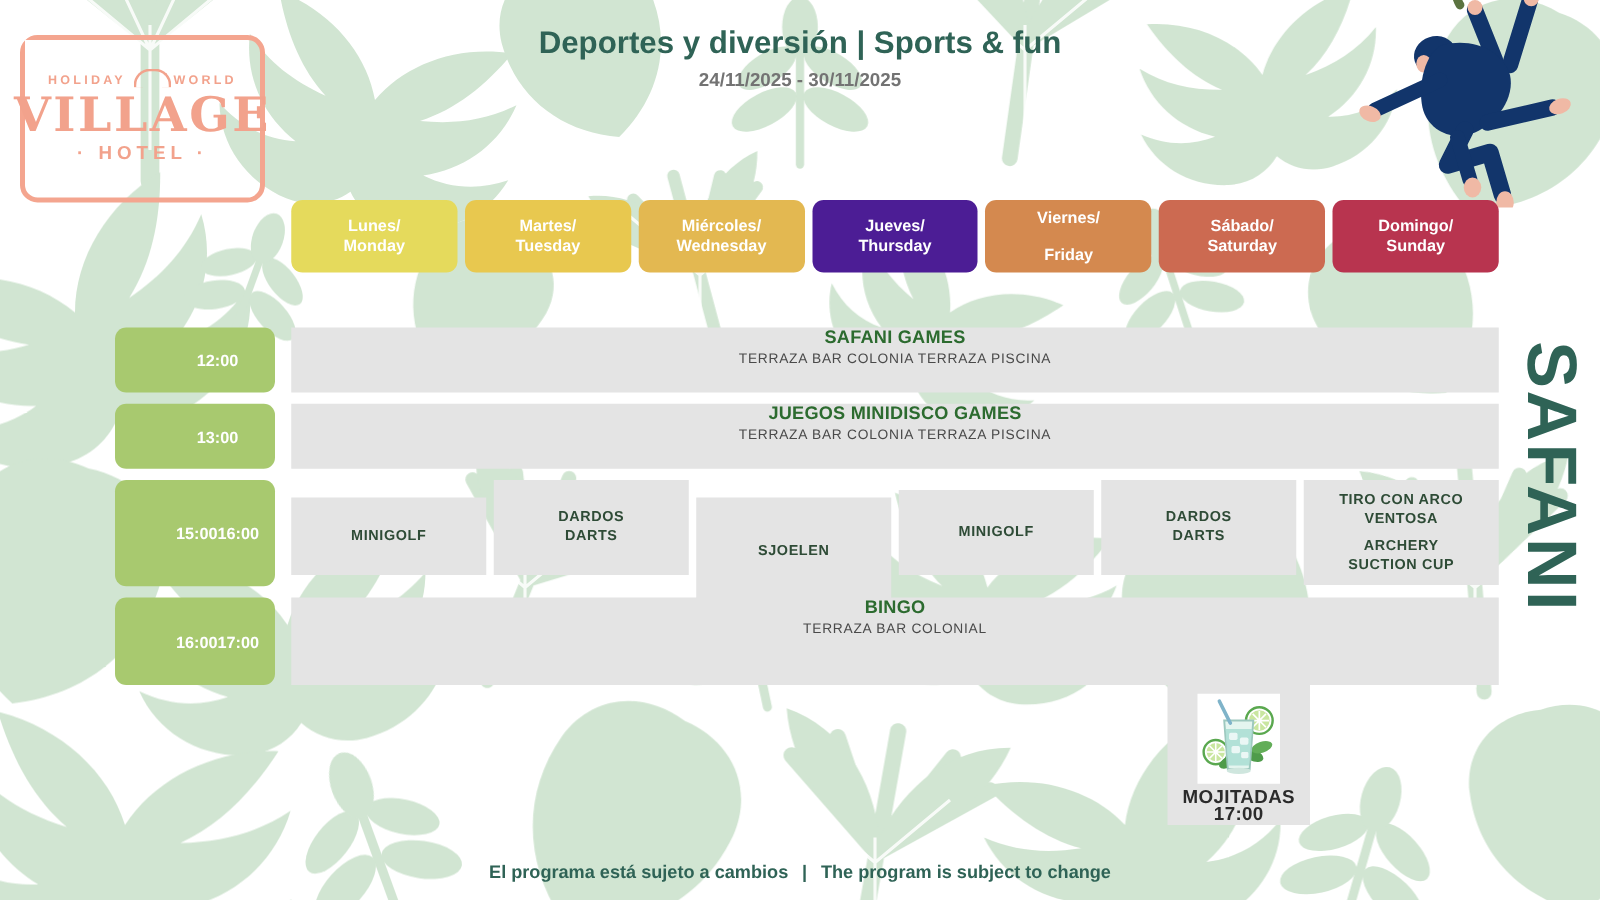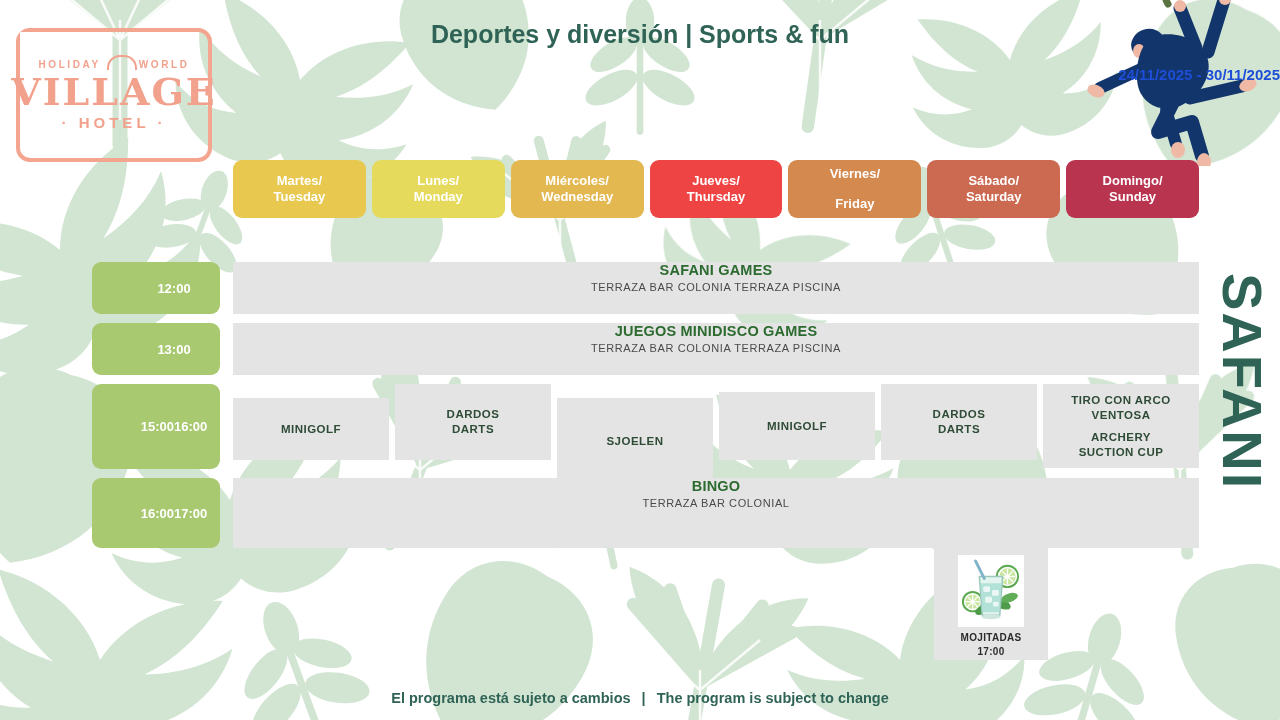--- a/index.html
+++ b/index.html
@@ -32,21 +32,21 @@
   #logo .sunarc{width:26px;height:11px;position:relative;}
   #logo .sunarc:before{content:"";position:absolute;left:0;bottom:0;width:26px;height:13px;
     border:2.5px solid #f2a28c;border-bottom:none;border-radius:13px 13px 0 0;}
   #logo .village{font-family:"DejaVu Serif","Liberation Serif",serif;
     font-size:38px;line-height:40px;font-weight:700;color:#f2a28c;letter-spacing:2px;}
   #logo .hotel{font-size:15px;letter-spacing:4px;color:#f2a28c;font-weight:700;}
 
   
   #header{position:absolute;left:0;top:20px;width:1280px;text-align:center;z-index:4;}
   #title{font-size:25px;font-weight:700;color:#2f6356;letter-spacing:0px;}
-  #subtitle{font-size:15px;font-weight:700;color:#1d4ed8;margin-top:17px;text-align:right;}
+  #subtitle{font-size:15px;font-weight:700;color:#737373;margin-top:7px;}
 
   
   #acrobat{position:absolute;right:0;top:-14px;width:200px;height:180px;z-index:3;}
 
   
   #day-header{position:absolute;left:233px;top:160px;width:966px;height:58px;
     display:flex;gap:6px;z-index:4;}
   .day-pill{flex:1;border-radius:9px;display:flex;flex-direction:column;
     align-items:center;justify-content:center;color:#ffffff;font-weight:700;
     font-size:13px;line-height:16px;text-align:center;}
@@ -77,21 +77,21 @@
     font-size:56px;font-weight:700;color:#2f6356;letter-spacing:2px;
     font-family:"Liberation Sans","DejaVu Sans",sans-serif;
   }
 
   
   #mojito-card{position:absolute;left:934px;top:548px;width:114px;height:112px;
     background:#e4e4e4;z-index:5;display:flex;flex-direction:column;
     align-items:center;padding-top:7px;box-sizing:border-box;}
   #mojito-card .pic{width:66px;height:72px;background:#ffffff;
     display:flex;align-items:center;justify-content:center;}
-  #mojito-card .lbl{font-size:10px;color:#2b2b2b;font-weight:600;margin-top:4px;
+  #mojito-card .lbl{font-size:15px;color:#2b2b2b;font-weight:600;margin-top:4px;
     line-height:14px;text-align:center;letter-spacing:.3px;}
 
   
   #footer{position:absolute;left:0;top:690px;width:1280px;text-align:center;z-index:5;
     font-size:14.5px;font-weight:700;color:#2f6356;}
   #footer .sep{color:#2f6356;padding:0 7px;}
 </style>
 </head>
 <body>
 
@@ -211,33 +211,33 @@
     <ellipse cx="168" cy="99" rx="9" ry="6" fill="#f0b9a5" transform="rotate(-20 168 99)"></ellipse>
 
     <path d="M92,118 L78,146 L112,136 L122,170" stroke="#12356b" stroke-width="14" fill="none" stroke-linecap="round" stroke-linejoin="round"></path>
     <ellipse cx="124" cy="176" rx="7" ry="9" fill="#f0b9a5"></ellipse>
     <path d="M86,124 L96,158" stroke="#12356b" stroke-width="12" fill="none" stroke-linecap="round"></path>
     <ellipse cx="98" cy="164" rx="7" ry="8" fill="#f0b9a5"></ellipse>
   </svg>
 </div>
 
 <div id="day-header">
+    <div class="day-pill" style="background: rgb(229, 218, 92);">
+      <span>Lunes/</span>
+      <span>Monday</span>
+    </div>
     <div class="day-pill" style="background: rgb(232, 200, 79);">
       <span>Martes/</span>
       <span>Tuesday</span>
     </div>
-    <div class="day-pill" style="background: rgb(229, 218, 92);">
-      <span>Lunes/</span>
-      <span>Monday</span>
-    </div>
     <div class="day-pill" style="background: rgb(227, 184, 81);">
       <span>Miércoles/</span>
       <span>Wednesday</span>
     </div>
-    <div class="day-pill" style="background: #ef4444;">
+    <div class="day-pill" style="background: #4c1d95;">
       <span>Jueves/</span>
       <span>Thursday</span>
     </div>
     <div class="day-pill" style="background: rgb(212, 137, 79); gap: 14px;">
       <span>Viernes/</span>
       <span>Friday</span>
     </div>
     <div class="day-pill" style="background: rgb(204, 106, 81);">
       <span>Sábado/</span>
       <span>Saturday</span>

